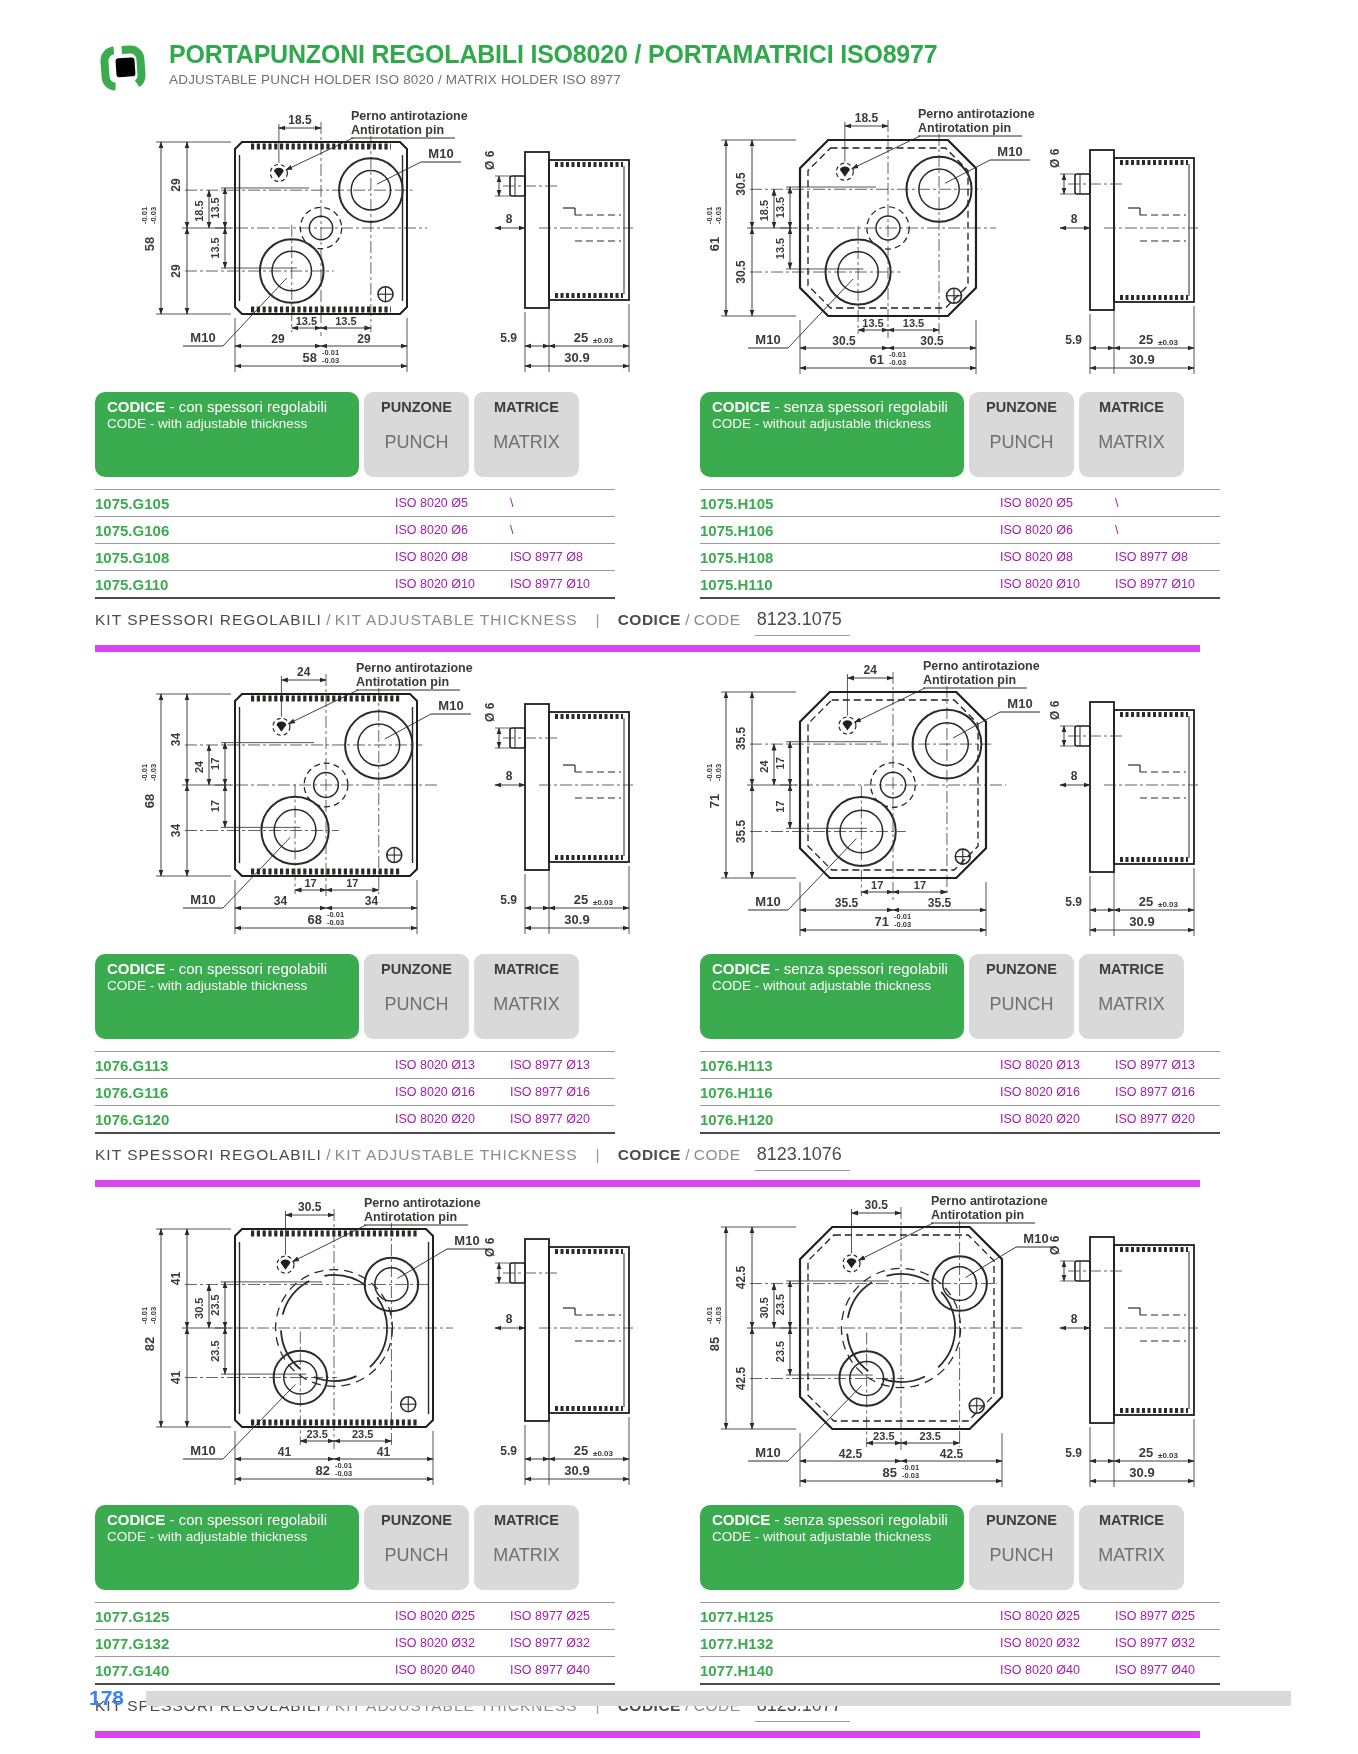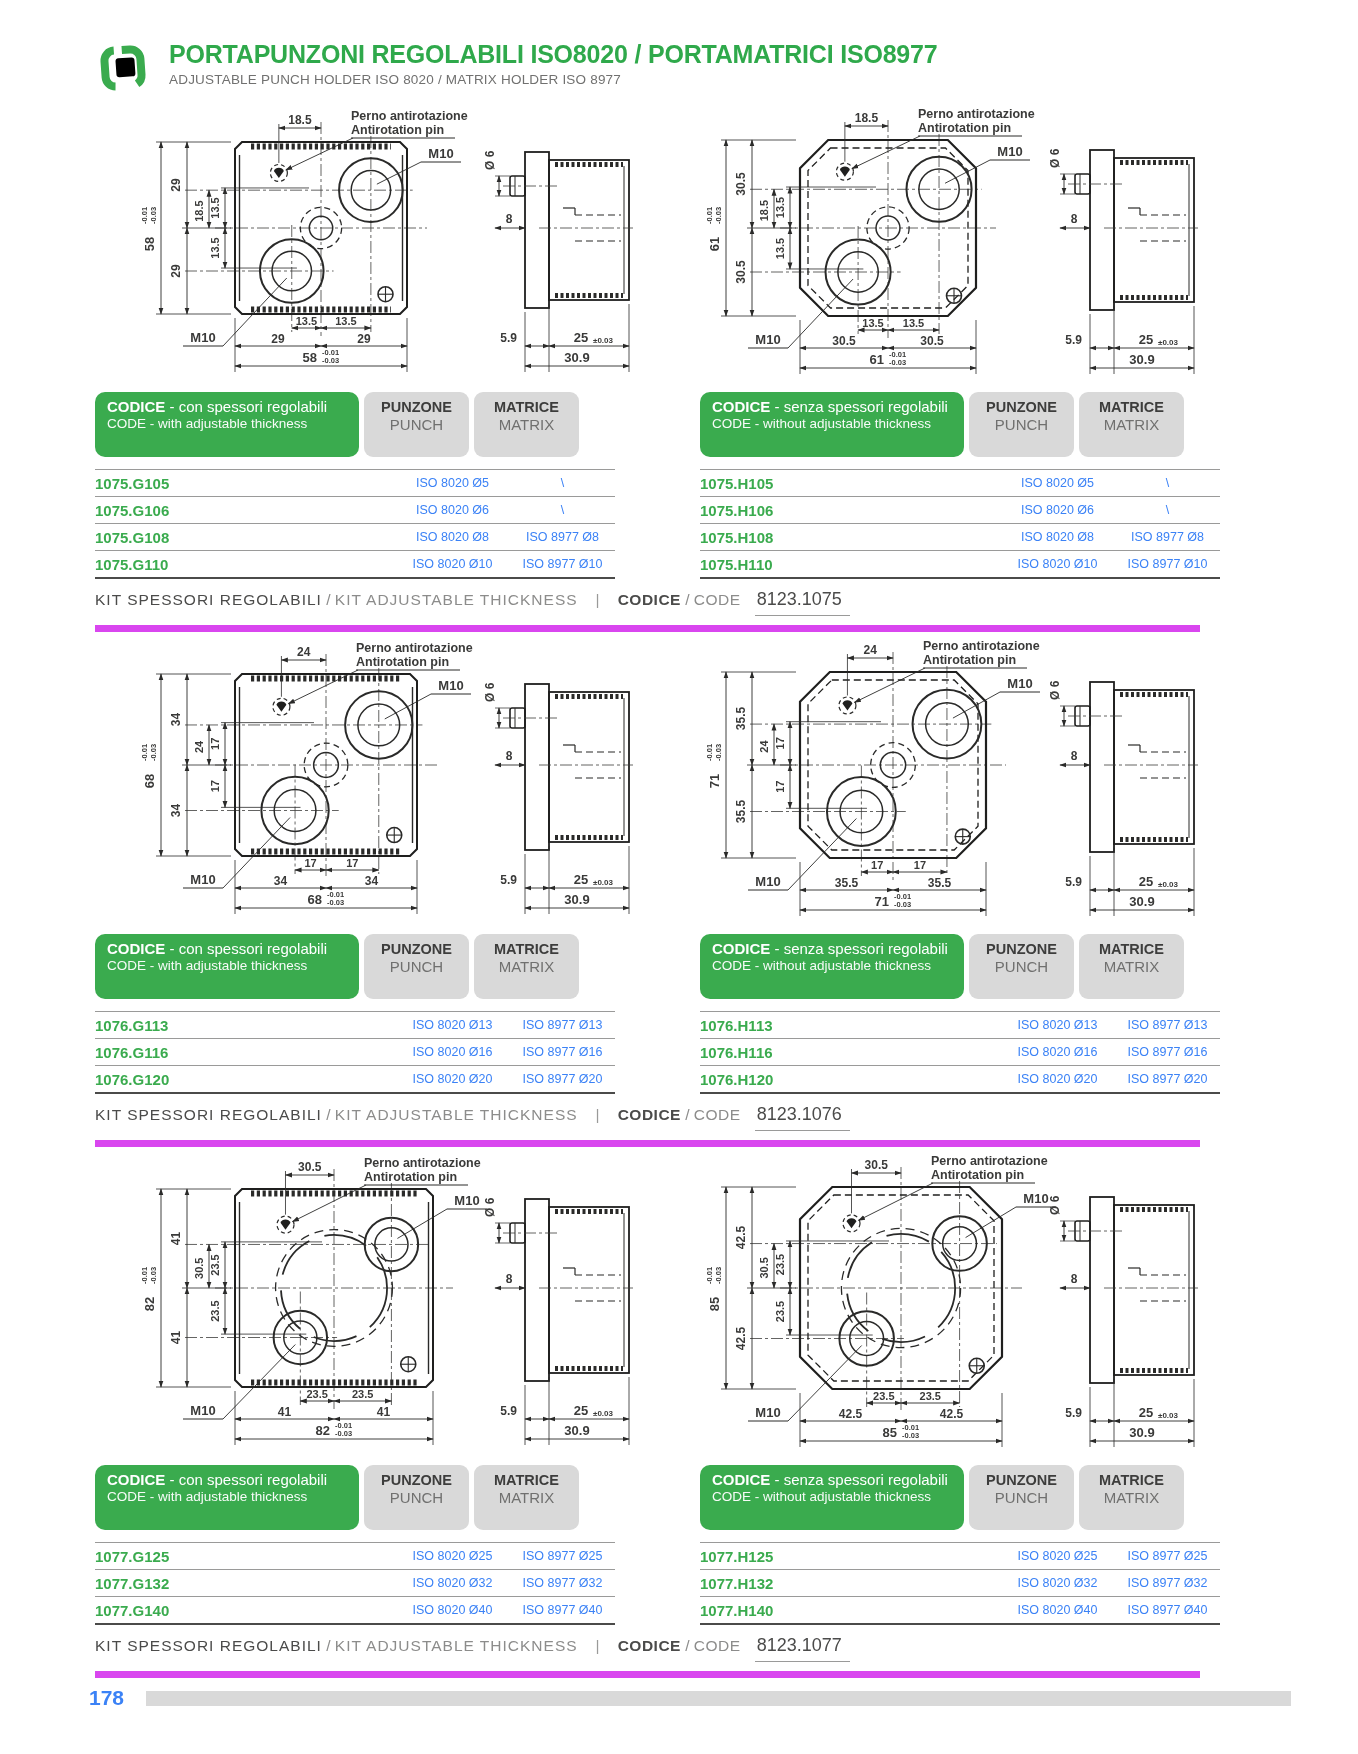--- a/index.html
+++ b/index.html
@@ -15,26 +15,26 @@
   .dcell{width:540px;}
   .tables{display:flex;gap:85px;margin-top:6px;}
   .tcol{width:520px;}
   .thead{display:flex;gap:5px;}
   .h-green{width:264px;box-sizing:border-box;background:#3aab4e;color:#fff;border-radius:10px;padding:6px 12px 7px 12px;}
   .h-green .l1{font-size:15px;}
   .h-green .l1 .b{font-weight:bold;}
   .h-green .l2{font-size:13.5px;opacity:.96;margin-top:1px;}
   .h-gray{width:105px;box-sizing:border-box;background:#d9d9d9;border-radius:9px;text-align:center;padding:7px 0 24px 0;}
   .h-gray .g1{font-weight:bold;font-size:14.5px;color:#3d3d3c;}
-  .h-gray .g2{font-size:15px;color:#70706f;margin-top:1px;}
+  .h-gray .g2{font-size:18px;color:#70706f;margin-top:17px;}
   .rows{margin-top:12px;border-top:1px solid #9a9a99;}
   .trow{display:grid;grid-template-columns:300px 115px 105px;height:26px;align-items:center;border-bottom:1px solid #9a9a99;}
   .trow:last-child{border-bottom:2px solid #4b4b4a;}
   .c-code{color:#3aab4e;font-weight:bold;font-size:15px;}
-  .c-punch,.c-matrix{text-align:center;font-size:12.5px;color:#3b82f6;}
+  .c-punch,.c-matrix{font-size:12.5px;color:#a21caf;}
   .kitline{margin-top:10px;width:1105px;display:flex;align-items:baseline;border-bottom:7px solid #d946ef;padding-bottom:9px;font-size:15.5px;}
   .kit-it{color:#4b4b4a;letter-spacing:1px;}
   .kit-sep,.kit-code-sep{color:#8c8c8b;white-space:pre;}
   .kit-en{color:#8c8c8b;letter-spacing:1px;}
   .kit-bar{color:#9a9a99;margin:0 18px;}
   .kit-code-it{color:#4b4b4a;font-weight:bold;letter-spacing:0.5px;}
   .kit-code-en{color:#8c8c8b;letter-spacing:0.5px;}
   .kit-code{font-size:18px;color:#4b4b4a;margin-left:14px;padding:0 8px 5px 2px;border-bottom:1px solid #9a9a99;}
   footer.ft{position:absolute;top:1686px;left:0;width:1358px;display:flex;align-items:center;}
   .pagenum{margin-left:89px;font-size:21px;font-weight:bold;color:#3b82f6;}

